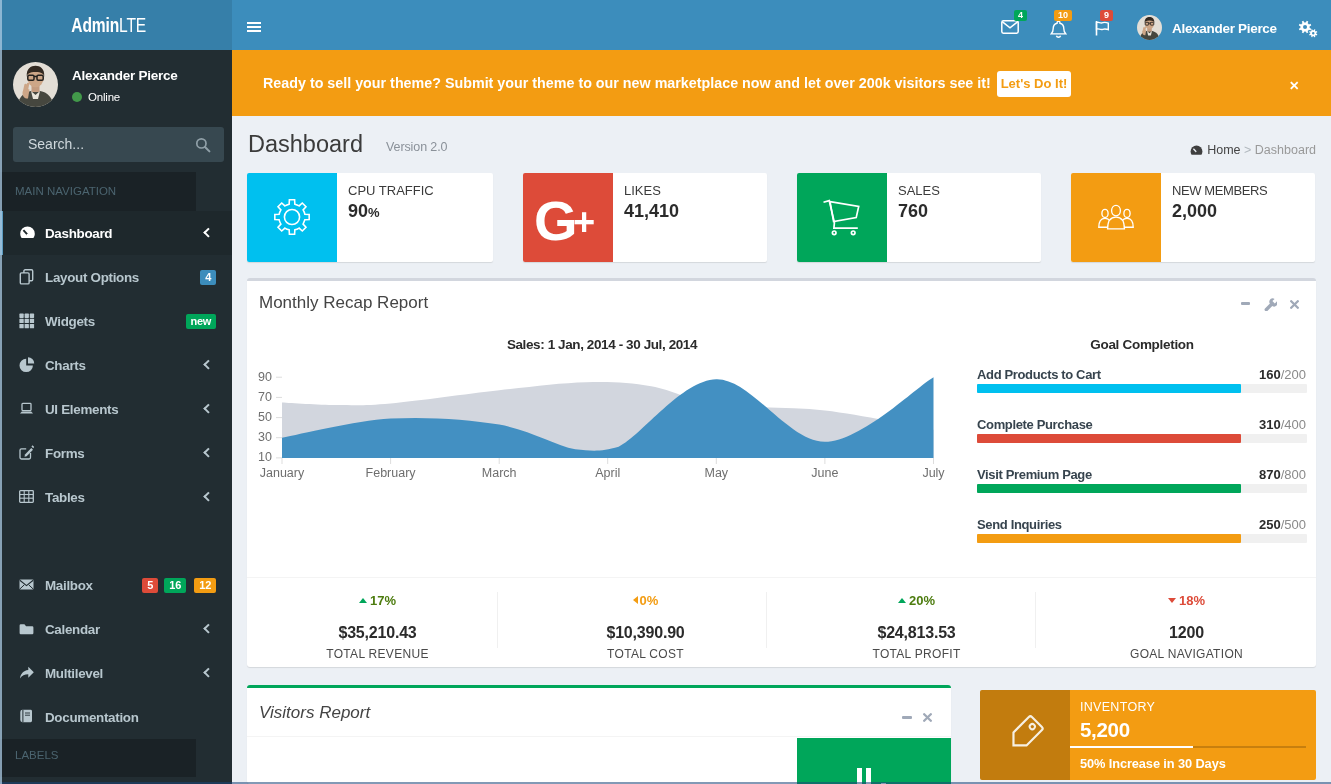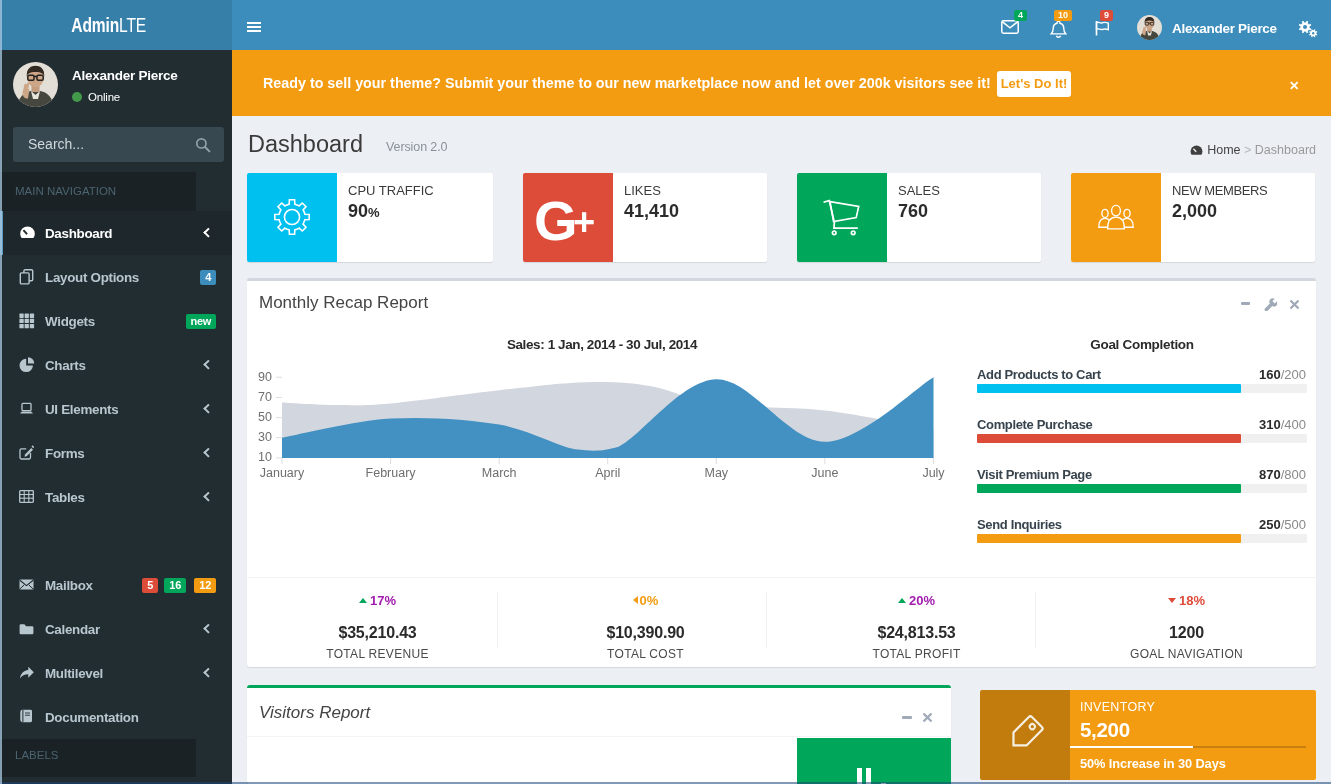--- a/index.html
+++ b/index.html
@@ -69,21 +69,21 @@
 .fcol { position:absolute; top:577px; width:267px; text-align:center; }
 .fcol .pct { font-size:13px; font-weight:600; margin-top:16px; }
 .fcol .num { font-size:16px; font-weight:700; color:#2b2b2b; margin-top:16px; letter-spacing:-0.2px; }
 .fcol .lab { font-size:12px; color:#4a4a4a; margin-top:5px; letter-spacing:0.3px; }
 .caret-up { display:inline-block; width:0; height:0; border-left:4px solid transparent;
   border-right:4px solid transparent; border-bottom:5px solid #00a65a; vertical-align:2px; margin-right:3px;}
 .caret-down { display:inline-block; width:0; height:0; border-left:4px solid transparent;
   border-right:4px solid transparent; border-top:5px solid #dd4b39; vertical-align:2px; margin-right:3px;}
 .caret-left { display:inline-block; width:0; height:0; border-top:4px solid transparent;
   border-bottom:4px solid transparent; border-right:5px solid #f39c12; vertical-align:1px; margin-right:2px;}
-.text-green { color:#a21caf; } .text-red { color:#dd4b39; } .text-yellow { color:#f39c12; }
+.text-green { color:#4d7c0f; } .text-red { color:#dd4b39; } .text-yellow { color:#f39c12; }
 #visitors .box-title { top:15px;font-style:italic; }
 </style>
 </head>
 <body>
 
 <div class="abs" style="left:0;top:0;width:2px;height:784px;background:rgba(170,200,225,0.75);z-index:60"></div>
 <div class="abs" id="navbar">
   <div class="hbar" style="top:22px"></div>
   <div class="hbar" style="top:26px"></div>
   <div class="hbar" style="top:30px"></div>

